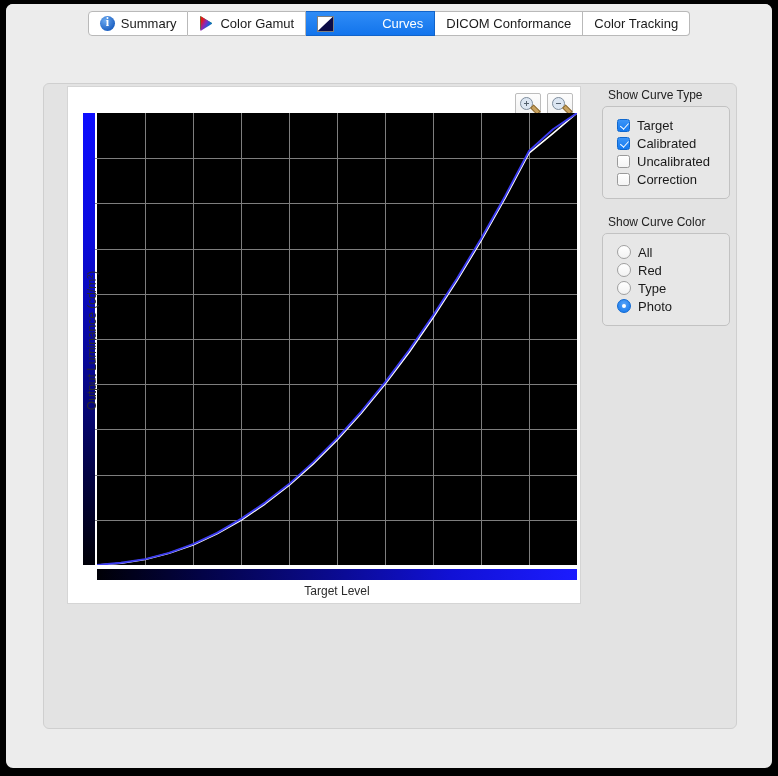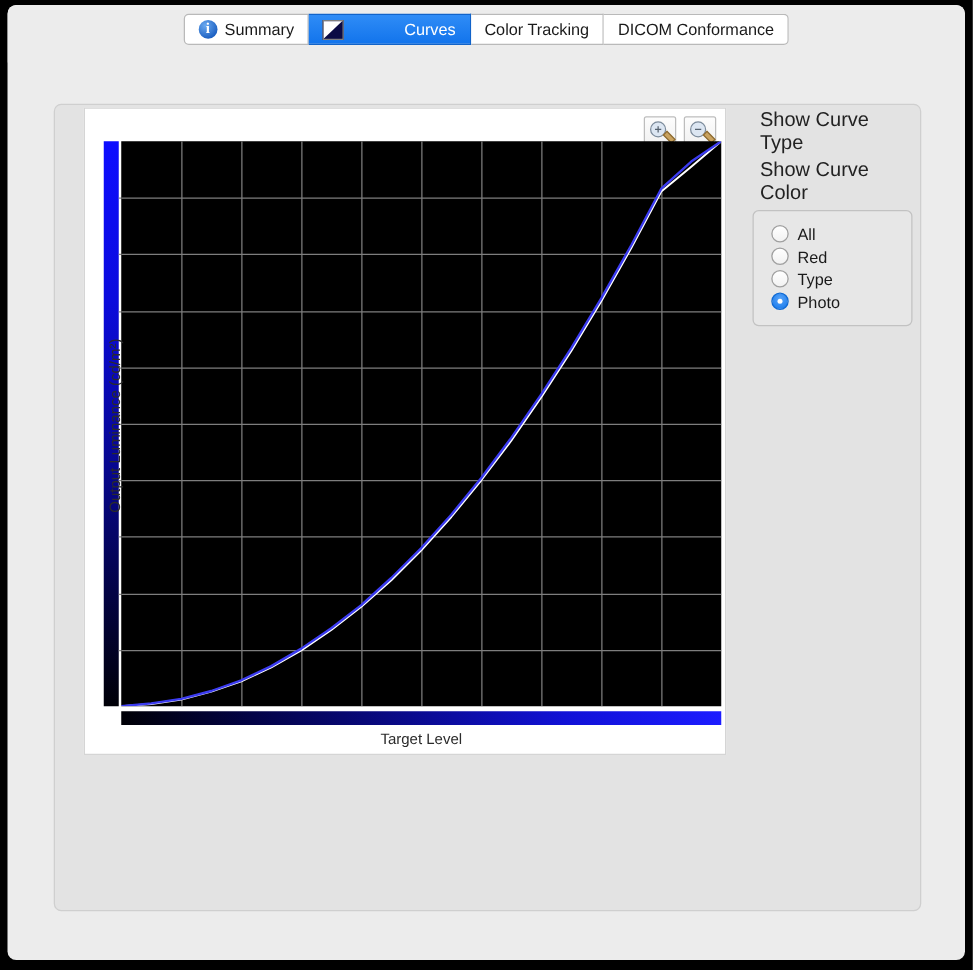--- a/index.html
+++ b/index.html
@@ -232,21 +232,21 @@
     margin-left: 2px;
     margin-top: 460px;
     text-align: center;
     font-size: 12px; color: #2b2b2b;
     white-space: nowrap;
   }
 
   
   #side { position: absolute; left: 558px; top: 4px; width: 128px; }
   .grouplabel {
-    font-size: 16px; color: #222; margin: 0 0 4px 6px;
+    font-size: 12px; color: #222; margin: 0 0 4px 6px;
   }
   .groupbox {
     background: #e7e7e7;
     border: 1px solid #c2c2c2;
     border-radius: 5px;
     padding: 9px 0 10px 0;
     margin-bottom: 16px;
   }
   .optrow {
     display: flex; align-items: center;
@@ -297,29 +297,33 @@
 <body>
 
 <div id="window">
 
 
   <div id="tabstrip">
     <div class="tab">
       <span class="icon-info"></span>
       <span>Summary</span>
     </div>
+    <div class="tab">
+      <span class="icon-gamut"></span>
+      <span>Color Gamut</span>
+    </div>
     <div class="tab active">
       <span class="icon-curve"></span>
       <span>Curves</span>
     </div>
     <div class="tab">
+      <span>DICOM Conformance</span>
+    </div>
+    <div class="tab">
       <span>Color Tracking</span>
-    </div>
-    <div class="tab">
-      <span>DICOM Conformance</span>
     </div>
   </div>
 
   <div id="content">
 
     <div id="chart-card">
 
       <div id="zoom-btns">
         <div class="zbtn">
           <span class="mag plus"></span>
@@ -374,20 +378,38 @@
 
         <div id="xbar"></div>
         <div id="xlabel">Target Level</div>
         <div id="ylabel">Output Luminance (cd/m²)</div>
       </div>
     </div>
 
     <div id="side">
 
       <div class="grouplabel">Show Curve Type</div>
+      <div class="groupbox">
+        <div class="optrow">
+          <span class="cb on"></span>
+          <span>Target</span>
+        </div>
+        <div class="optrow">
+          <span class="cb on"></span>
+          <span>Calibrated</span>
+        </div>
+        <div class="optrow">
+          <span class="cb"></span>
+          <span>Uncalibrated</span>
+        </div>
+        <div class="optrow">
+          <span class="cb"></span>
+          <span>Correction</span>
+        </div>
+      </div>
 
       <div class="grouplabel">Show Curve Color</div>
       <div class="groupbox">
         <div class="optrow">
           <span class="rb"></span>
           <span>All</span>
         </div>
         <div class="optrow">
           <span class="rb"></span>
           <span>Red</span>

